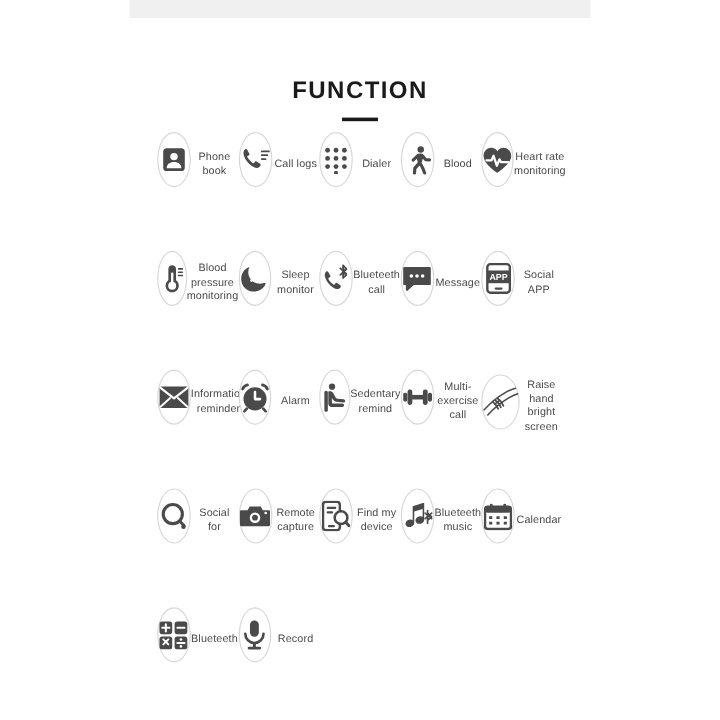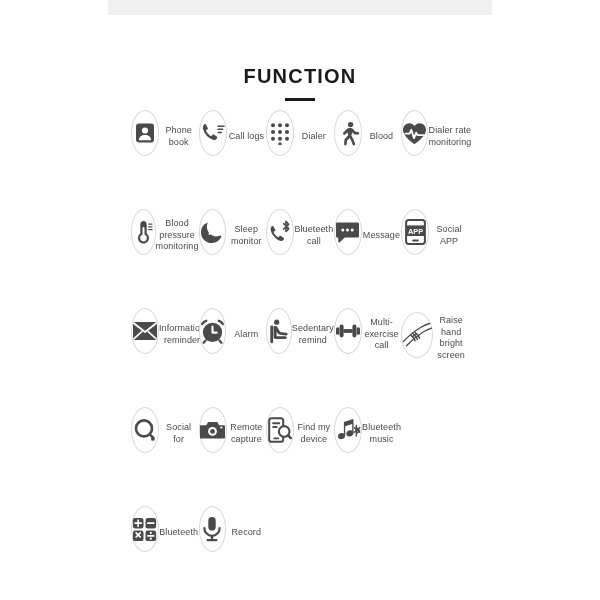--- a/index.html
+++ b/index.html
@@ -155,21 +155,21 @@
           </div>
           <div class="cell-label">Blood</div>
         </div>
         <div class="cell">
           <div class="icon-circle">
             <svg width="25" height="23" viewBox="0 0 25 23">
       <path d="M12.5 22S1 14.8 1 7.9C1 4 4 1.2 7.4 1.2c2.2 0 4.1 1.2 5.1 2.9 1-1.7 2.9-2.9 5.1-2.9C21 1.2 24 4 24 7.9 24 14.8 12.5 22 12.5 22z" fill="#4a4a4a"></path>
       <path d="M3.4 11.6h4.2l1.7-3.8 2.7 8.3 2.2-5.3 1.3 2.3h6" fill="none" stroke="#fff" stroke-width="1.9" stroke-linejoin="round" stroke-linecap="round"></path>
     </svg>
           </div>
-          <div class="cell-label">Dialer rate
+          <div class="cell-label">Heart rate
 monitoring</div>
         </div>
       </div>
       <div class="row">
         <div class="cell">
           <div class="icon-circle">
             <svg width="22" height="25" viewBox="0 0 22 25">
       <path d="M8.3 13.6V4.3c0-1.8 1.4-3.2 3.2-3.2s3.2 1.4 3.2 3.2v9.3c1.4 1 2.3 2.7 2.3 4.5 0 3-2.5 5.5-5.5 5.5S6 21.1 6 18.1c0-1.8.9-3.5 2.3-4.5z" fill="#4a4a4a"></path>
       <circle cx="11.5" cy="18.1" r="3.3" fill="#fff"></circle>
       <rect x="10.5" y="7" width="2" height="9" rx="1" fill="#fff"></rect>
@@ -332,20 +332,37 @@
         <div class="cell">
           <div class="icon-circle">
             <svg width="26" height="25" viewBox="0 0 26 25">
       <path d="M17.3 1.2L8.9 3.9v11.6c-.8-.5-1.9-.7-3-.4-2 .5-3.3 2.2-2.9 3.9.4 1.7 2.3 2.6 4.3 2.1 1.8-.5 3-1.9 2.9-3.4V8.3l7-2.2v6.6c-.8-.5-1.9-.6-3-.3-2 .5-3.3 2.2-2.9 3.9.4 1.7 2.3 2.6 4.3 2.1 1.8-.4 3-1.8 2.9-3.3V1.2z" fill="#4a4a4a"></path>
       <path d="M21.3 7.4v8.3l3.4-3-3.4-3.2v8.5" fill="none" stroke="#4a4a4a" stroke-width="1.4" stroke-linejoin="round" stroke-linecap="round"></path>
       <path d="M19.3 9.6l5.4 4.6m-5.4 0l5.4-4.6" fill="none" stroke="#4a4a4a" stroke-width="1.4" stroke-linecap="round"></path>
     </svg>
           </div>
           <div class="cell-label">Blueteeth
 music</div>
+        </div>
+        <div class="cell">
+          <div class="icon-circle">
+            <svg width="24" height="23" viewBox="0 0 24 23">
+      <rect x="1.2" y="3.3" width="21.6" height="18.5" rx="2.2" fill="none" stroke="#4a4a4a" stroke-width="2"></rect>
+      <rect x="1.2" y="3.3" width="21.6" height="5" rx="2.2" fill="#4a4a4a"></rect>
+      <rect x="5.2" y="0.8" width="2.4" height="5" rx="1.1" fill="#4a4a4a"></rect>
+      <rect x="16.4" y="0.8" width="2.4" height="5" rx="1.1" fill="#4a4a4a"></rect>
+      <rect x="4.6" y="11.2" width="2.6" height="2.3" fill="#4a4a4a"></rect>
+      <rect x="10.7" y="11.2" width="2.6" height="2.3" fill="#4a4a4a"></rect>
+      <rect x="16.8" y="11.2" width="2.6" height="2.3" fill="#4a4a4a"></rect>
+      <rect x="4.6" y="15.8" width="2.6" height="2.3" fill="#4a4a4a"></rect>
+      <rect x="10.7" y="15.8" width="2.6" height="2.3" fill="#4a4a4a"></rect>
+      <rect x="16.8" y="15.8" width="2.6" height="2.3" fill="#4a4a4a"></rect>
+    </svg>
+          </div>
+          <div class="cell-label">Calendar</div>
         </div>
       </div>
       <div class="row">
         <div class="cell">
           <div class="icon-circle">
             <svg width="25" height="25" viewBox="0 0 25 25">
       <rect x="0.9" y="0.9" width="10.6" height="10.6" rx="2.2" fill="#4a4a4a"></rect>
       <rect x="13.5" y="0.9" width="10.6" height="10.6" rx="2.2" fill="#4a4a4a"></rect>
       <rect x="0.9" y="13.5" width="10.6" height="10.6" rx="2.2" fill="#4a4a4a"></rect>
       <rect x="13.5" y="13.5" width="10.6" height="10.6" rx="2.2" fill="#4a4a4a"></rect>

